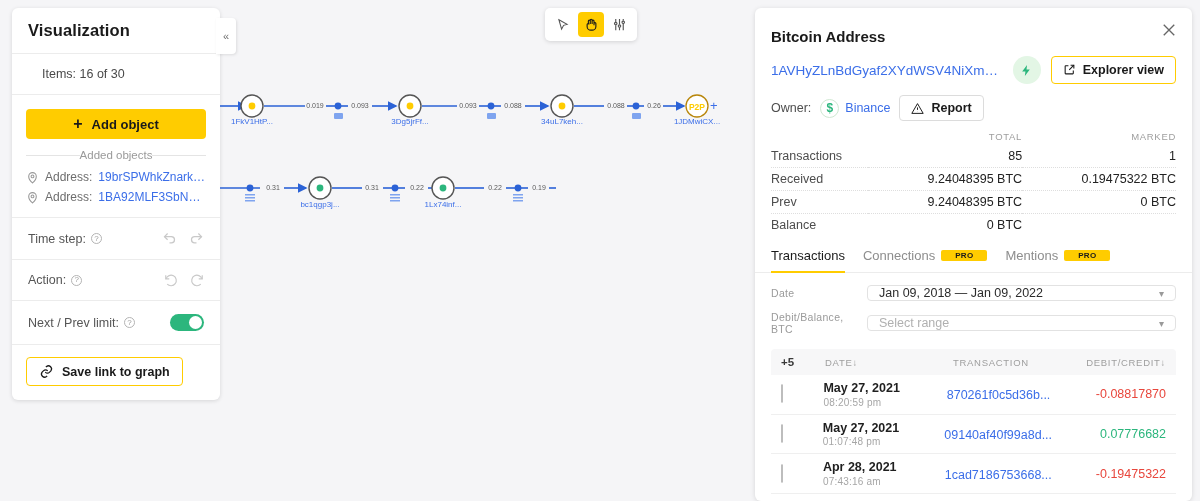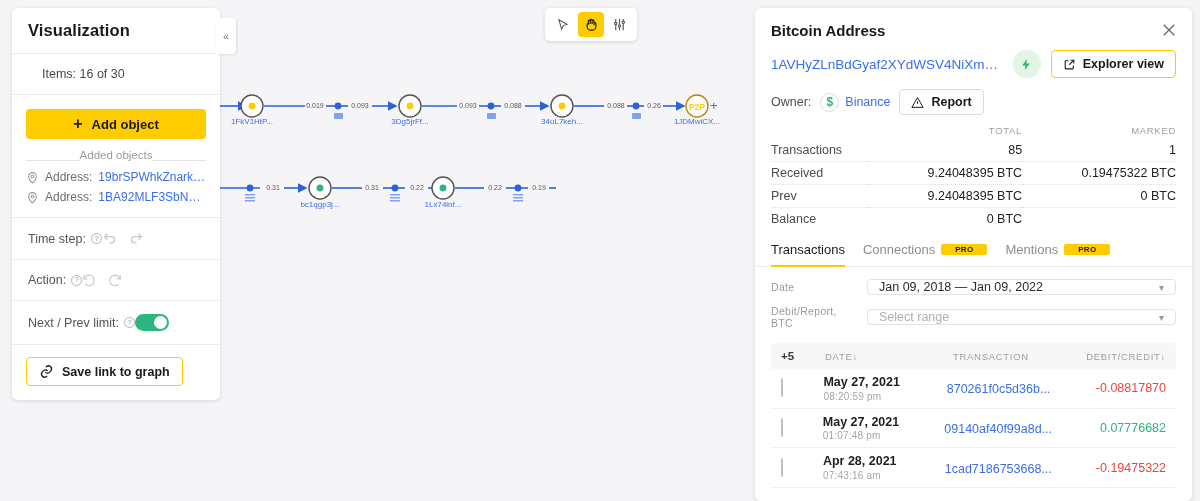--- a/index.html
+++ b/index.html
@@ -26,33 +26,33 @@
   .lp-btn-wrap { padding: 14px 14px 10px 14px; }
   .add-object-btn {
     display: flex; align-items: center; justify-content: center; gap: 9px;
     width: 100%; height: 30px;
     background: #fc0; border: none; border-radius: 4px;
     font-family: inherit; font-size: 13px; font-weight: bold; color: #1a1a1a;
     cursor: pointer;
   }
   .add-object-btn .plus { font-size: 16px; font-weight: bold; line-height: 1; }
   .added-divider {
-    display: flex; align-items: flex-end; 
+    display: flex; align-items: center; 
     padding: 0 14px 6px 14px;
   }
   .added-divider .ln { flex: 1; height: 1px; background: #e4e4e4; }
   .added-divider .txt { font-size: 11.5px; color: #9a9a9a; }
   .obj-list { padding: 0 14px 10px 14px; }
   .obj-row { display: flex; align-items: center; gap: 6px; padding: 3px 0; }
   .obj-row .lbl { font-size: 12px; color: #6d6d6d; white-space: nowrap; }
   .obj-row .val { font-size: 12px; color: #3b6ee8; white-space: nowrap; overflow: hidden; text-overflow: ellipsis; }
   .pin-icon { flex: 0 0 13px; width: 13px; height: 13px; }
 
   .ctl-row {
-    display: flex; align-items: center; 
+    display: flex; align-items: center; justify-content: space-between;
     padding: 13px 16px; border-top: 1px solid #ececec;
   }
   .ctl-label { display: flex; align-items: center; gap: 5px; font-size: 12.5px; color: #555; }
   .qmark {
     display: inline-flex; align-items: center; justify-content: center;
     width: 11px; height: 11px; border: 1px solid #b4b4b4; border-radius: 50%;
     font-size: 8px; color: #9b9b9b; line-height: 1;
   }
   .ctl-icons { display: flex; gap: 12px; color: #c9c9c9; }
   .ctl-icons svg { display: block; }
@@ -109,38 +109,38 @@
   }
 
   
   #right-panel {
     position: absolute; left: 755px; top: 8px;
     width: 437px; height: 493px;
     background: #fff; border-radius: 6px;
     box-shadow: 0 1px 5px rgba(0,0,0,.13);
     overflow: hidden;
   }
-  .rp-head { padding: 14px 16px 0 16px; position: relative; }
+  .rp-head { padding: 20px 16px 0 16px; position: relative; }
   .rp-title { font-size: 15px; font-weight: bold; color: #1a1a1a; }
   .rp-close {
     position: absolute; right: 14px; top: 13px;
     width: 18px; height: 18px; cursor: pointer; color: #666;
   }
   .rp-addr-row { display: flex; align-items: center; gap: 10px; margin-top: 11px; }
   .rp-addr {
     font-size: 13.5px; color: #3b6ee8; max-width: 252px;
     white-space: nowrap; overflow: hidden; text-overflow: ellipsis; cursor: pointer;
   }
   .bolt-circle {
     flex: 0 0 28px; width: 28px; height: 28px; border-radius: 50%;
     background: #e3f6e5; display: flex; align-items: center; justify-content: center;
     cursor: pointer;
   }
   .explorer-btn {
-    display: inline-flex; align-items: flex-end; gap: 7px;
+    display: inline-flex; align-items: flex-start; gap: 7px;
     padding: 6px 11px; background: #fff; border: 1.6px solid #fc0; border-radius: 4px;
     font-family: inherit; font-size: 12.5px; font-weight: bold; color: #1a1a1a; cursor: pointer;
     white-space: nowrap;
   }
   .owner-row { display: flex; align-items: center; gap: 9px; margin-top: 11px; }
   .owner-lbl { font-size: 12.5px; color: #4d4d4d; }
   .owner-badge { display: inline-flex; align-items: center; gap: 6px; }
   .dollar-circle {
     width: 19px; height: 19px; border-radius: 50%; border: 1.4px solid #cfe8d2;
     display: flex; align-items: center; justify-content: center;
@@ -541,21 +541,21 @@
 
     <div class="filters">
       <div class="filter-row">
         <span class="filter-lbl">Date</span>
         <div class="filter-ctl">
           <span>Jan 09, 2018 — Jan 09, 2022</span>
           <span class="chev">▾</span>
         </div>
       </div>
       <div class="filter-row">
-        <span class="filter-lbl">Debit/Report, BTC</span>
+        <span class="filter-lbl">Debit/Balance, BTC</span>
         <div class="filter-ctl placeholder">
           <span>Select range</span>
           <span class="chev">▾</span>
         </div>
       </div>
     </div>
 
     <div class="tx-wrap">
       <div class="tx-head">
         <div class="c1">+5</div>

